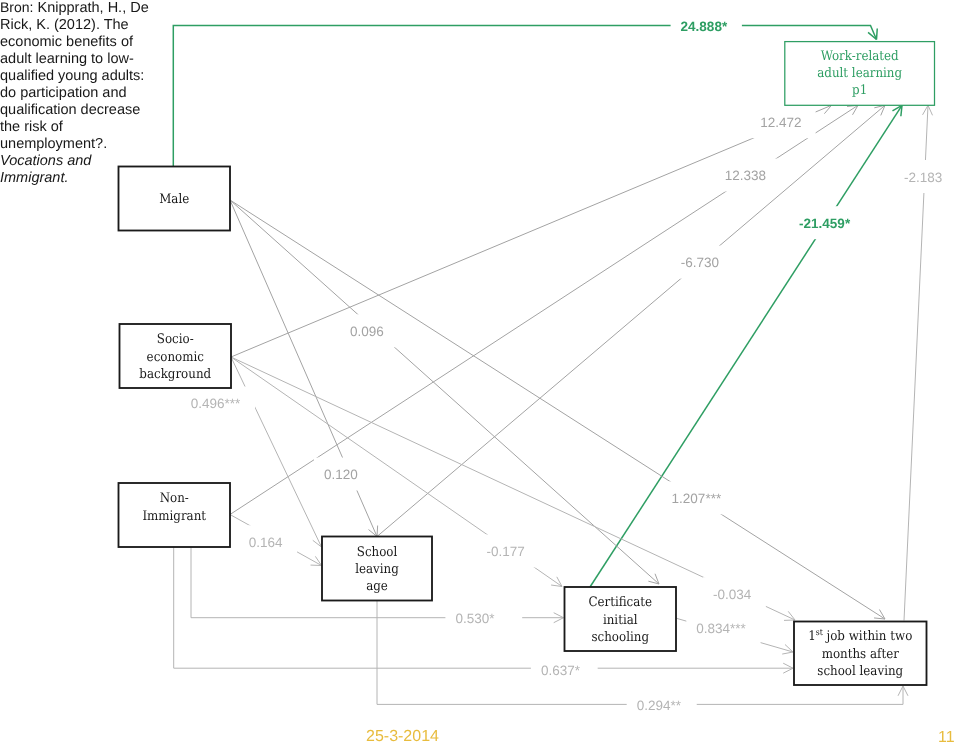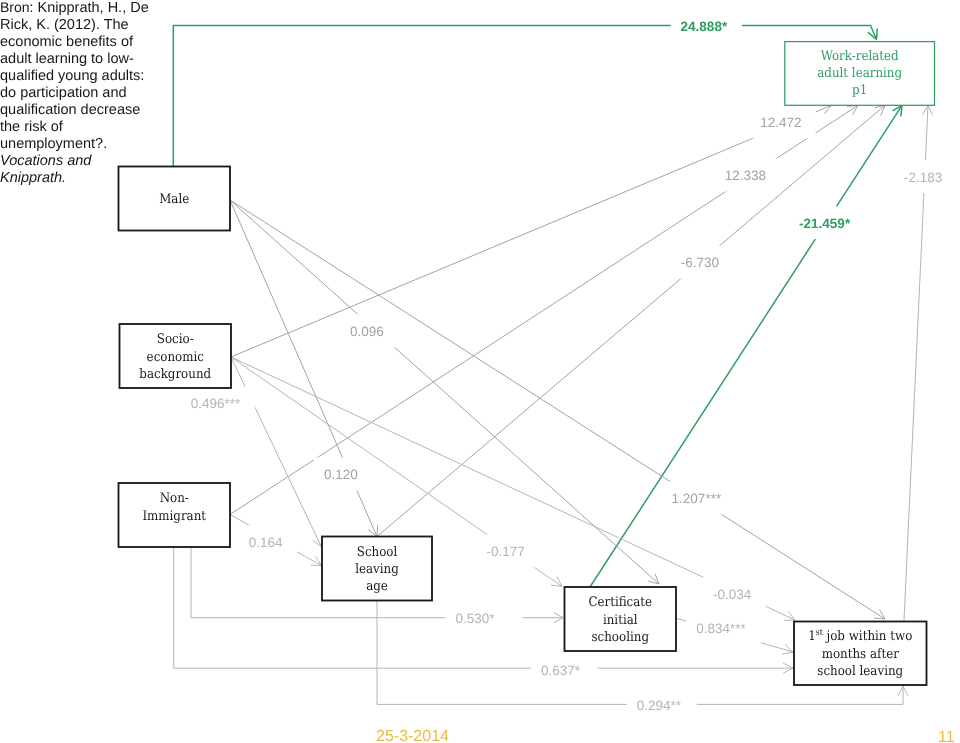--- a/index.html
+++ b/index.html
@@ -14,21 +14,21 @@
   svg#diagram{position:absolute;left:0;top:0;width:960px;height:743px;will-change:transform;}
   .nodelabel{font-family:"DejaVu Serif",serif;font-stretch:condensed;font-size:13.2px;text-anchor:middle;}
   .edgelabel{font-family:"Liberation Sans",sans-serif;font-size:13.5px;}
   .footer-text{position:absolute;font-family:"Liberation Sans",sans-serif;font-size:16px;color:#e8bc3e;line-height:16px;will-change:transform;}
 </style>
 </head>
 <body>
 
 <div id="slide">
 
-  <div id="citation"><span class="small">Bron:</span><span> Knipprath, H., De Rick, K. (2012). The economic benefits of adult learning to low-qualified young adults: do participation and qualification decrease the risk of unemployment?. </span><span class="ital">Vocations and Knipprath.</span></div>
+  <div id="citation"><span class="small">Bron:</span><span> Knipprath, H., De Rick, K. (2012). The economic benefits of adult learning to low-qualified young adults: do participation and qualification decrease the risk of unemployment?. </span><span class="ital">Vocations and Immigrant.</span></div>
 
   <svg id="diagram" viewBox="0 0 960 743" xmlns="http://www.w3.org/2000/svg">
     <g id="edges-layer">
         <g>
           <path d="M173.3,166.5L173.3,25.4L870.5,25.4L876.5,39.5" stroke="#2e9e63" stroke-width="1.5" fill="none" stroke-linejoin="miter" shape-rendering="geometricPrecision"></path>
           <path d="M868.07,32.44L876.5,39.5M877.26,28.53L876.5,39.5" stroke="#2e9e63" stroke-width="1.5" fill="none"></path>
         </g>
         <g>
           <path d="M590,587L902,105.3" stroke="#2e9e63" stroke-width="1.5" fill="none" stroke-linejoin="miter" shape-rendering="geometricPrecision"></path>
           <path d="M900.86,116.24L902,105.3M892.48,110.81L902,105.3" stroke="#2e9e63" stroke-width="1.5" fill="none"></path>
@@ -203,15 +203,15 @@
         </g>
         <g>
           <rect x="784.8" y="41.6" width="149.7" height="63.7" fill="#ffffff" stroke="#2e9e63" stroke-width="1.25"></rect>
           <text x="859.65" y="59.50" fill="#2e9e63" class="nodelabel">Work-related</text>
           <text x="859.65" y="76.95" fill="#2e9e63" class="nodelabel">adult learning</text>
           <text x="859.65" y="94.40" fill="#2e9e63" class="nodelabel">p1</text>
         </g>
       </g>
   </svg>
 
-  <div class="footer-text" style="left:376px;top:728.5px;">25-3-2014</div>
+  <div class="footer-text" style="left:366px;top:728.5px;">25-3-2014</div>
   <div class="footer-text" style="left:938px;top:729.5px;">11</div>
 </div>
 
 </body></html>

